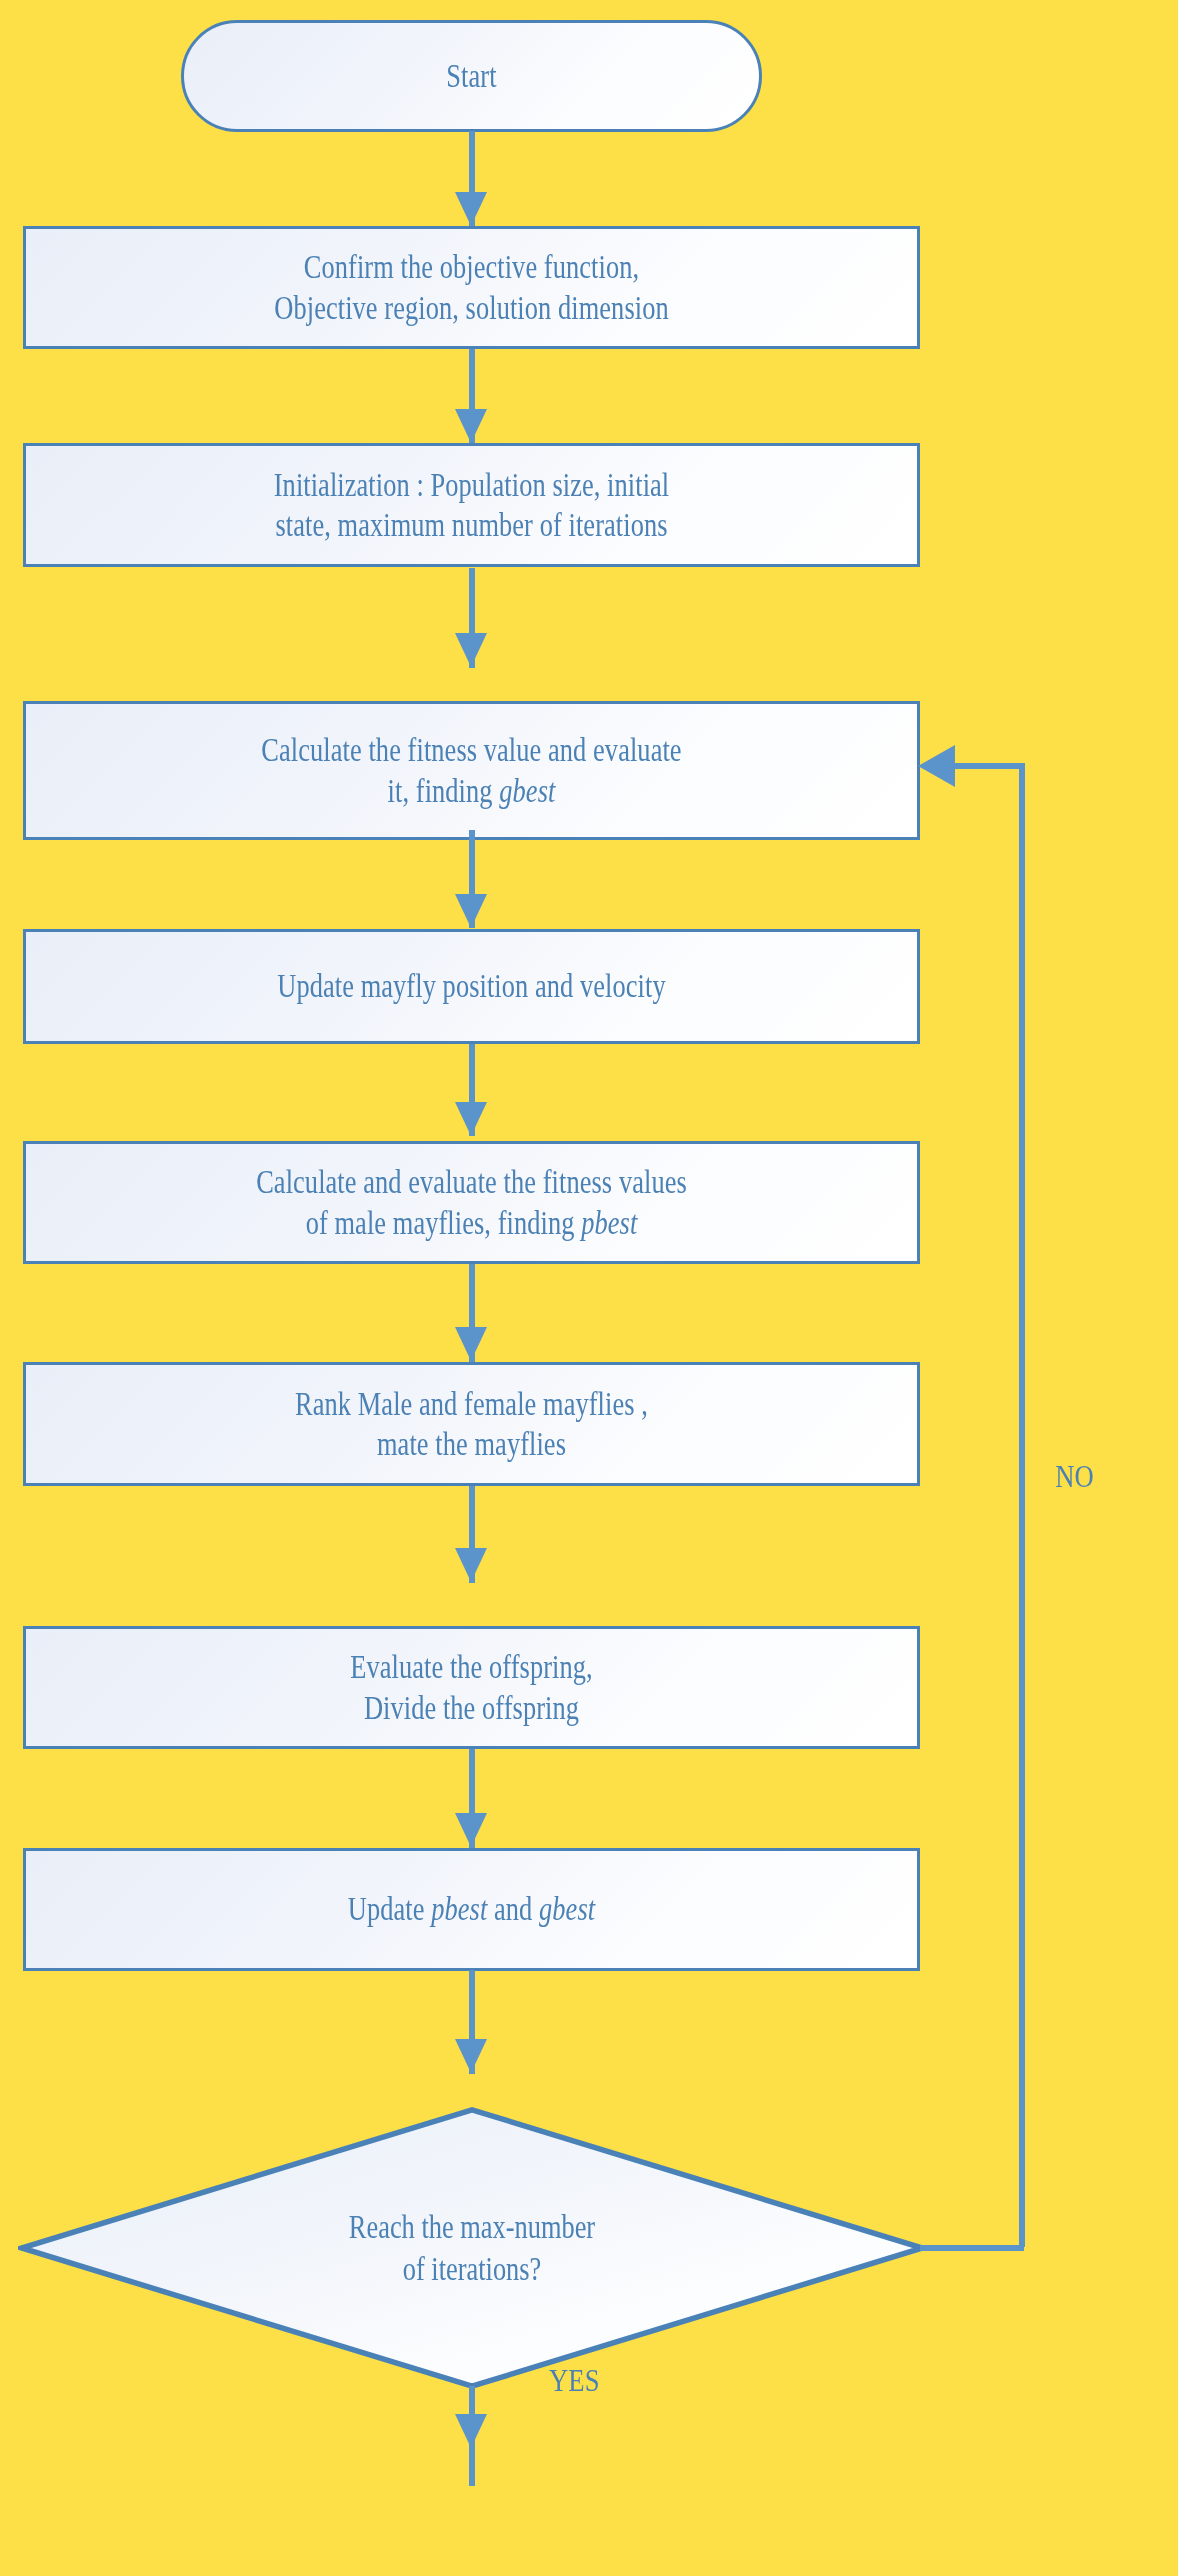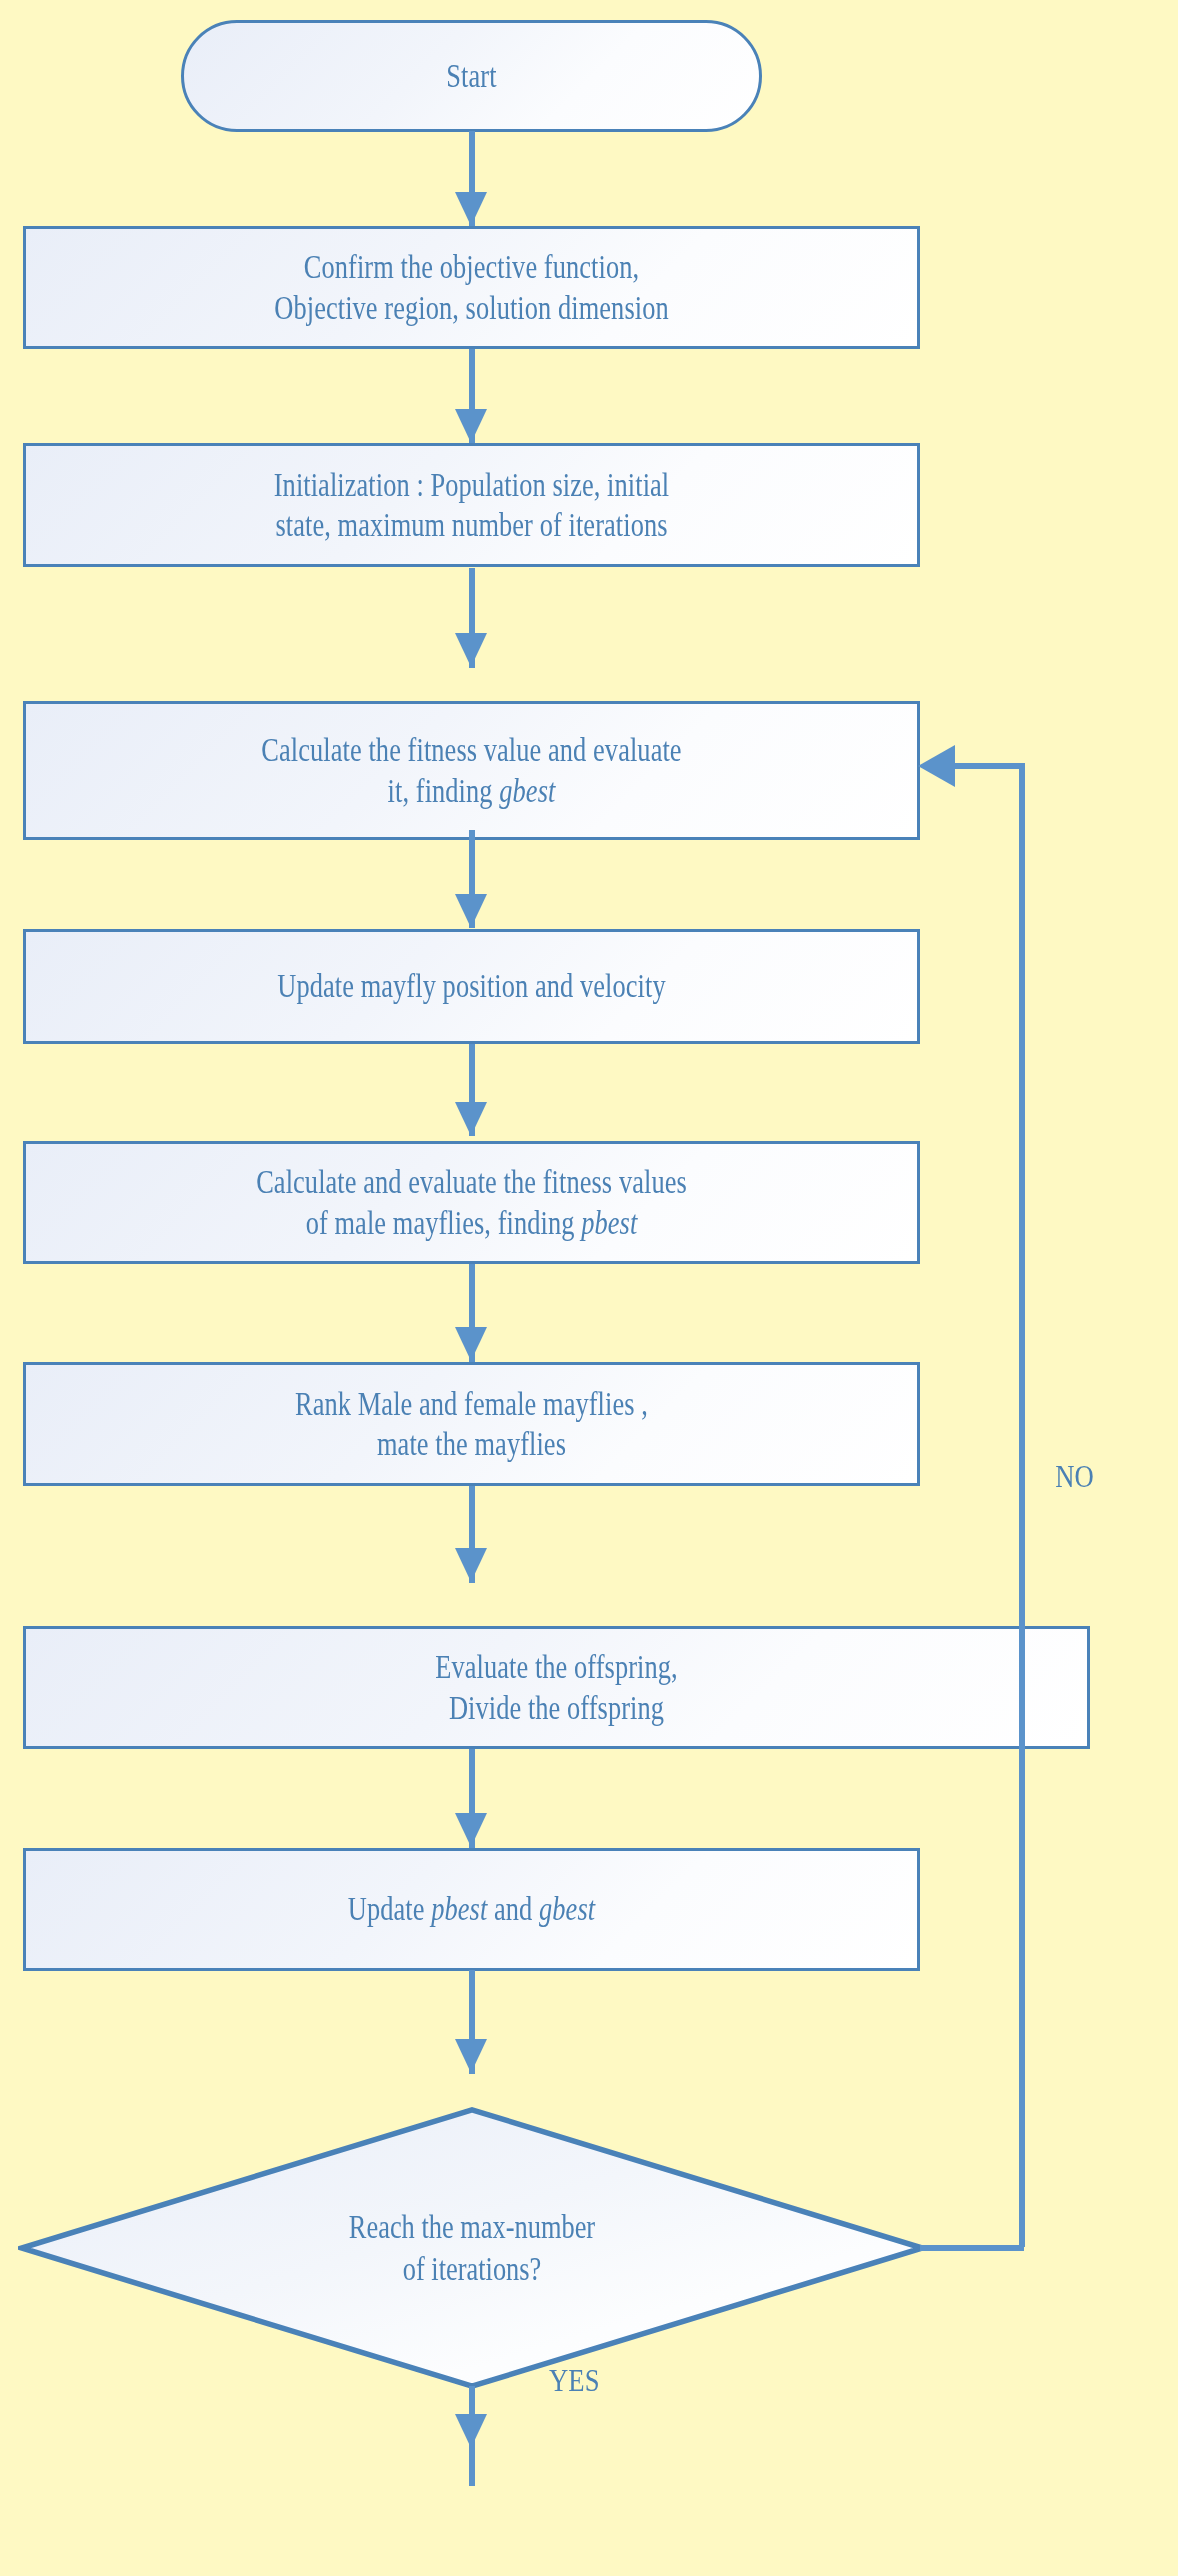--- a/index.html
+++ b/index.html
@@ -4,21 +4,21 @@
 <style>
   html,body{margin:0;padding:0;background:#ffffff;}
   body{
     font-family:"Liberation Serif", serif;
     -webkit-font-smoothing:antialiased;
   }
   #canvas{
     position:relative;
     width:1179px;
     height:2576px;
-    background:#fef9c3;
+    background:#fde047;
     overflow:hidden;
   }
   
   .node{
     position:absolute;
     box-sizing:border-box;
     display:flex;
     align-items:center;
     justify-content:center;
     text-align:center;
@@ -148,21 +148,21 @@
   <div class="arrow-down" style="left:455px; top:1327px;"></div>
 
   <div class="node" style="left:23px; top:1362px; width:897px; height:124px;">
     <span class="txt">Rank Male and female mayflies ,
 mate the mayflies</span>
   </div>
 
   <div class="vline" style="left:469px; top:1486px; height:97px;"></div>
   <div class="arrow-down" style="left:455px; top:1548px;"></div>
 
-  <div class="node" style="left:23px; top:1626px; width:1067px; height:123px;">
+  <div class="node" style="left:23px; top:1626px; width:897px; height:123px;">
     <span class="txt">Evaluate the offspring,
 Divide the offspring</span>
   </div>
 
   <div class="vline" style="left:469px; top:1749px; height:100px;"></div>
   <div class="arrow-down" style="left:455px; top:1813px;"></div>
 
   <div class="node" style="left:23px; top:1848px; width:897px; height:123px;">
     <span class="txt">Update <em>pbest</em> and <em>gbest</em></span>
   </div>

